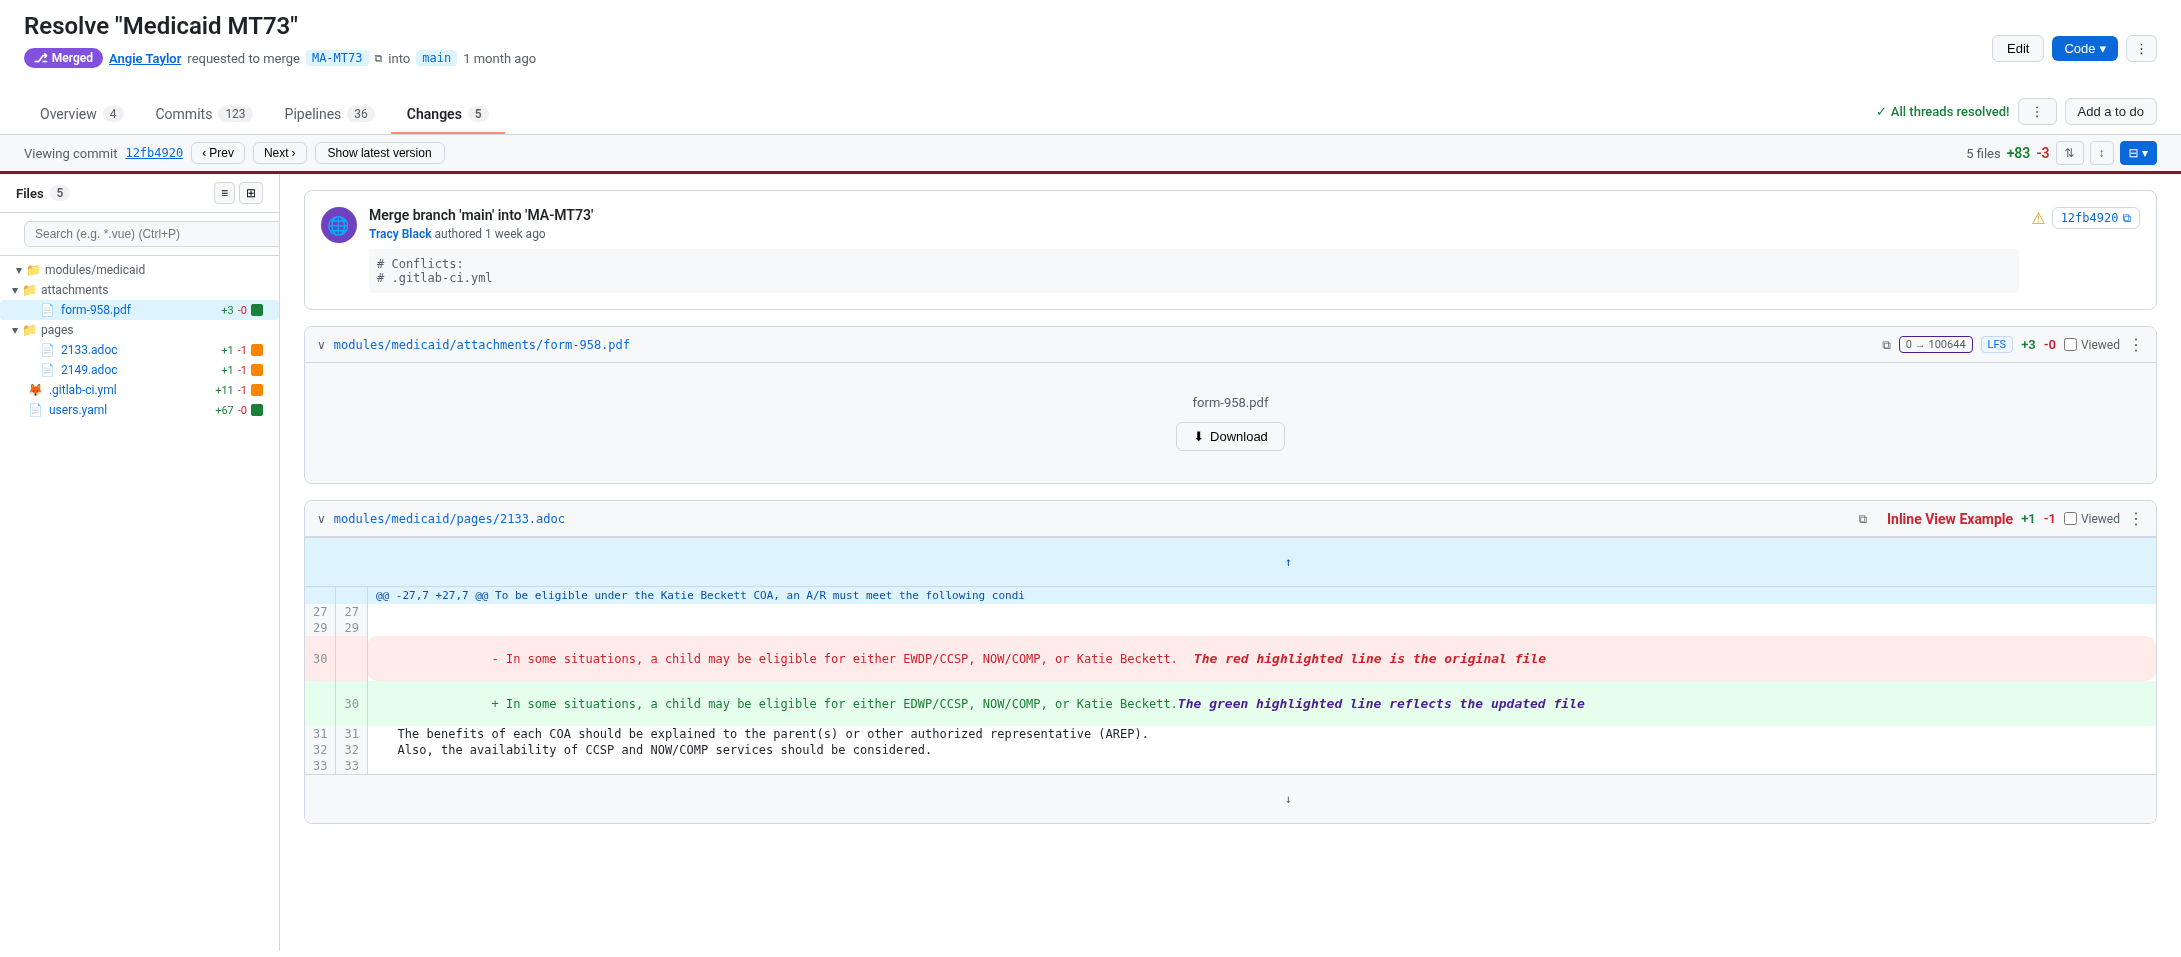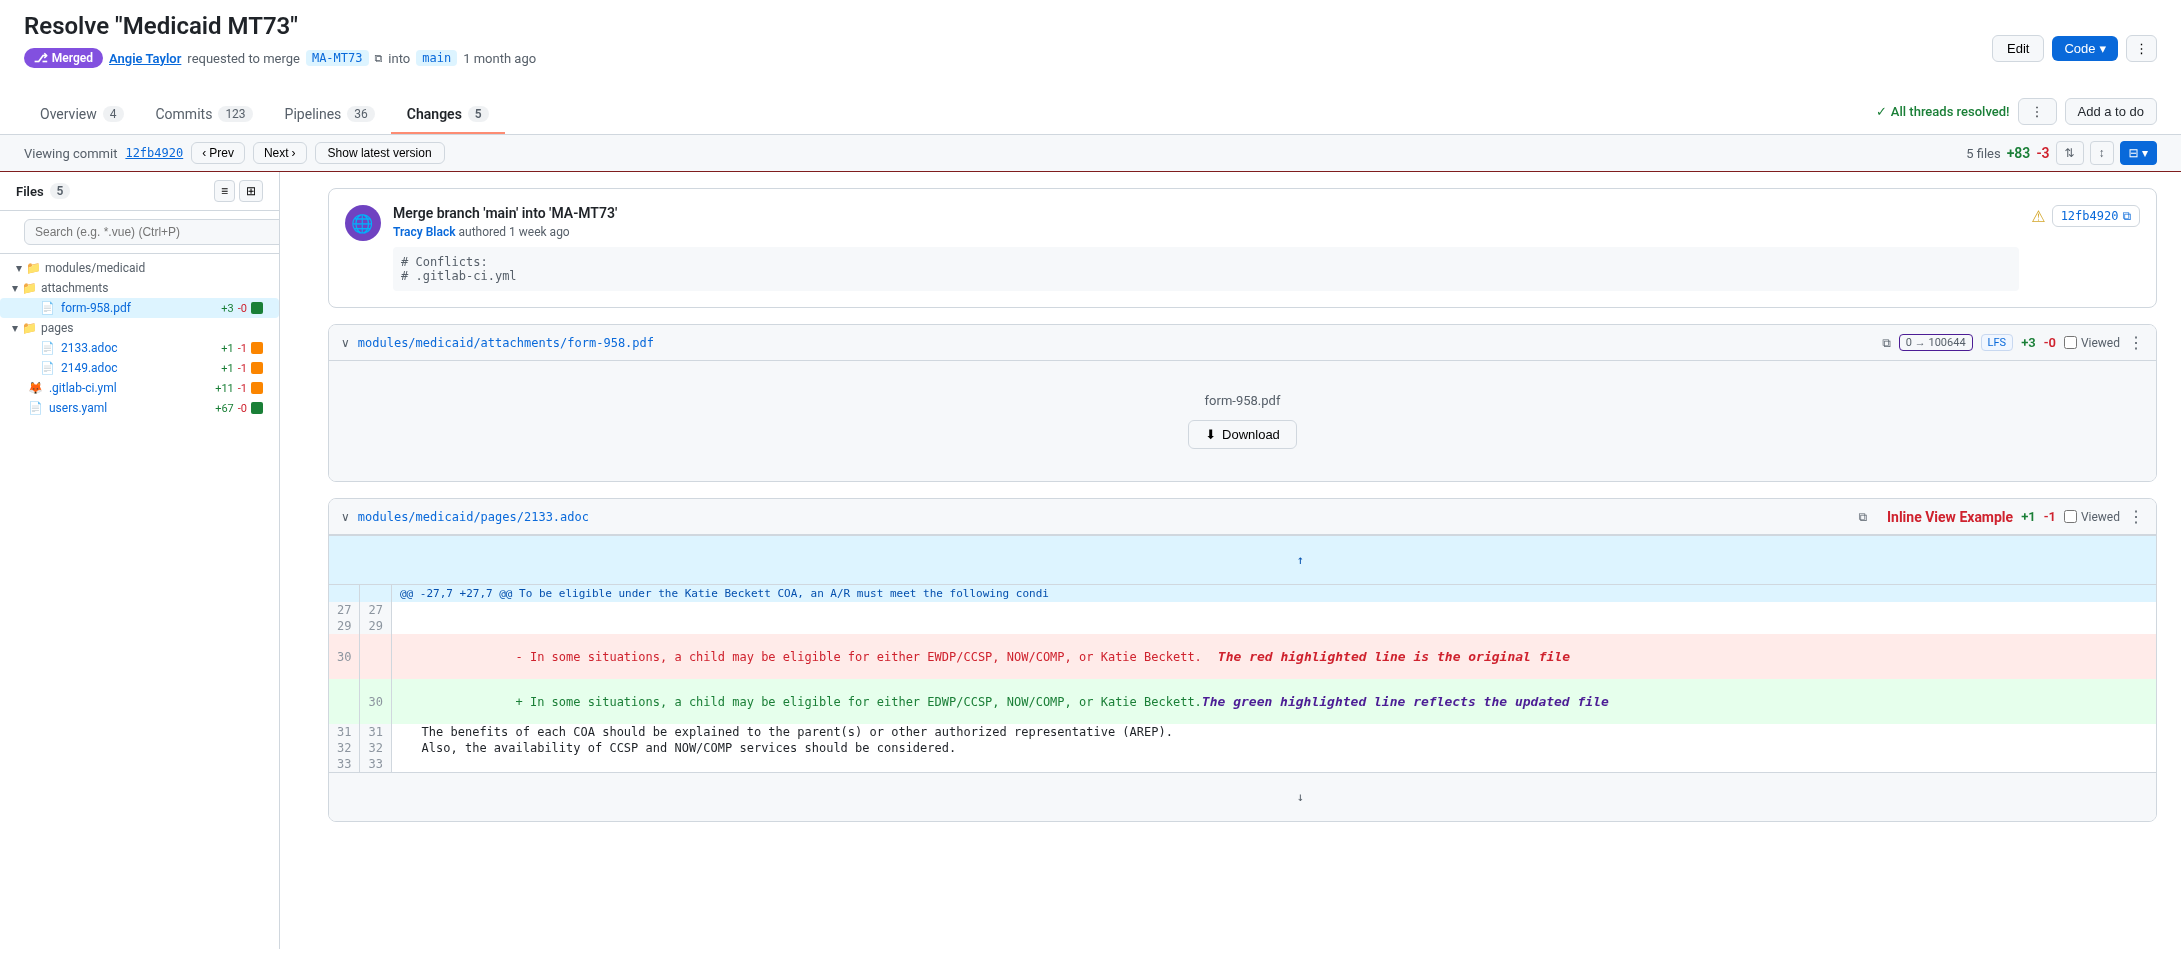--- a/index.html
+++ b/index.html
@@ -12,21 +12,21 @@
     
     
     .tabs-bar { display: flex; align-items: center; border-bottom: 1px solid #d0d7de; padding: 0 24px; gap: 0; }
     .tab { padding: 10px 16px; font-size: 14px; color: #57606a; cursor: pointer; border-bottom: 2px solid transparent; display: flex; align-items: center; gap: 6px; text-decoration: none; justify-content: center; }
     .tab.active { color: #1f2328; border-bottom: 2px solid #fd8c73; font-weight: 600; }
     .tab-count { background: #afb8c133; border-radius: 20px; padding: 1px 7px; font-size: 12px; color: #57606a; }
     .btn { border: 1px solid #d0d7de; background: #f6f8fa; color: #24292f; border-radius: 6px; padding: 5px 12px; font-size: 13px; cursor: pointer; display: flex; align-items: center; gap: 4px; }
     .all-resolved { color: #1a7f37; font-size: 13px; font-weight: 500; display: flex; align-items: center; gap: 4px; }
     
     
-    .main-layout { display: flex; height: calc(100vh - 180px); overflow: hidden; gap: 24px; }
+    .main-layout { display: flex; height: calc(100vh - 180px); overflow: hidden; }
     .commit-hash { color: #0969da; font-family: monospace; font-size: 12px; }
     .nav-btn { border: 1px solid #d0d7de; background: #f6f8fa; border-radius: 6px; padding: 3px 10px; font-size: 12px; cursor: pointer; display: flex; align-items: center; gap: 3px; }
     .show-latest { border: 1px solid #d0d7de; background: #f6f8fa; border-radius: 6px; padding: 3px 12px; font-size: 12px; cursor: pointer; }
     .additions { color: #1a7f37; font-weight: 600; }
     .deletions { color: #cf222e; font-weight: 600; }
     .view-btn { border: 1px solid #d0d7de; background: #f6f8fa; border-radius: 4px; padding: 4px 8px; cursor: pointer; font-size: 12px; color: #57606a; }
     .view-btn.active { background: #0969da; color: white; border-color: #0969da; }
     
     
     .sidebar { width: 280px; border-right: 1px solid #d0d7de; overflow-y: auto; flex-shrink: 0; background: #fff; }
@@ -80,33 +80,33 @@
     
     .diff-table { width: 100%; border-collapse: collapse; font-family: monospace; font-size: 12px; }
     .diff-table td { padding: 1px 8px; white-space: pre; }
     .diff-line-num { color: #8c959f; width: 40px; text-align: right; user-select: none; border-right: 1px solid #d0d7de; background: #f6f8fa; }
     .diff-line-content { width: 100%; }
     .diff-expand-row td { background: #ddf4ff; color: #0550ae; text-align: center; font-size: 11px; padding: 2px; border-top: 1px solid #d0d7de; border-bottom: 1px solid #d0d7de; }
     .diff-row-normal .diff-line-content { background: #fff; }
     .diff-row-add .diff-line-num { background: #e6ffec; }
     .diff-row-add .diff-line-content { background: #e6ffec; color: #1a7f37; }
     .diff-row-del .diff-line-num { background: #ffebe9; }
-    .diff-row-del .diff-line-content { background: #ffebe9; color: #cf222e; }
+    .diff-row-del .diff-line-content { background: #ffebe9; color: #cf222e; border-radius: 10px; }
     .diff-row-hunk td { background: #ddf4ff; color: #0550ae; font-size: 11px; padding: 2px 8px; }
     .annotation-red { color: #cf222e; font-weight: bold; font-style: italic; font-size: 13px; margin-left: 16px; }
     .annotation-green { color: #4c1d95; font-weight: bold; font-style: italic; font-size: 13px; }
     
     
     .top-bar { display: flex; align-items: center; padding: 12px 24px; gap: 8px; }
     .edit-btn { border: 1px solid #d0d7de; background: #f6f8fa; border-radius: 6px; padding: 5px 14px; font-size: 13px; cursor: pointer; }
     .code-btn { background: #0969da; color: white; border: none; border-radius: 6px; padding: 5px 12px; font-size: 13px; cursor: pointer; display: flex; align-items: center; gap: 4px; }
     .more-btn { border: 1px solid #d0d7de; background: #f6f8fa; border-radius: 6px; padding: 5px 8px; font-size: 13px; cursor: pointer; }
     .title-section { flex: 1; }
 
-    .commit-nav-bar { display: flex; align-items: center; padding: 6px 24px; border-bottom: 1px solid #7f1d1d; gap: 8px; background: #f6f8fa; }
+    .commit-nav-bar { display: flex; align-items: center; padding: 6px 24px; border-bottom: 3px solid #7f1d1d; gap: 8px; background: #f6f8fa; }
     .viewing-text { font-size: 13px; color: #57606a; }
     
     .inline-label { color: #cf222e; font-weight: 700; font-size: 14px; }
   </style>
 </head>
 <body>
 
 <div class="top-bar">
   <div class="title-section">
     <h1 class="pr-title">Resolve "Medicaid MT73"</h1>

